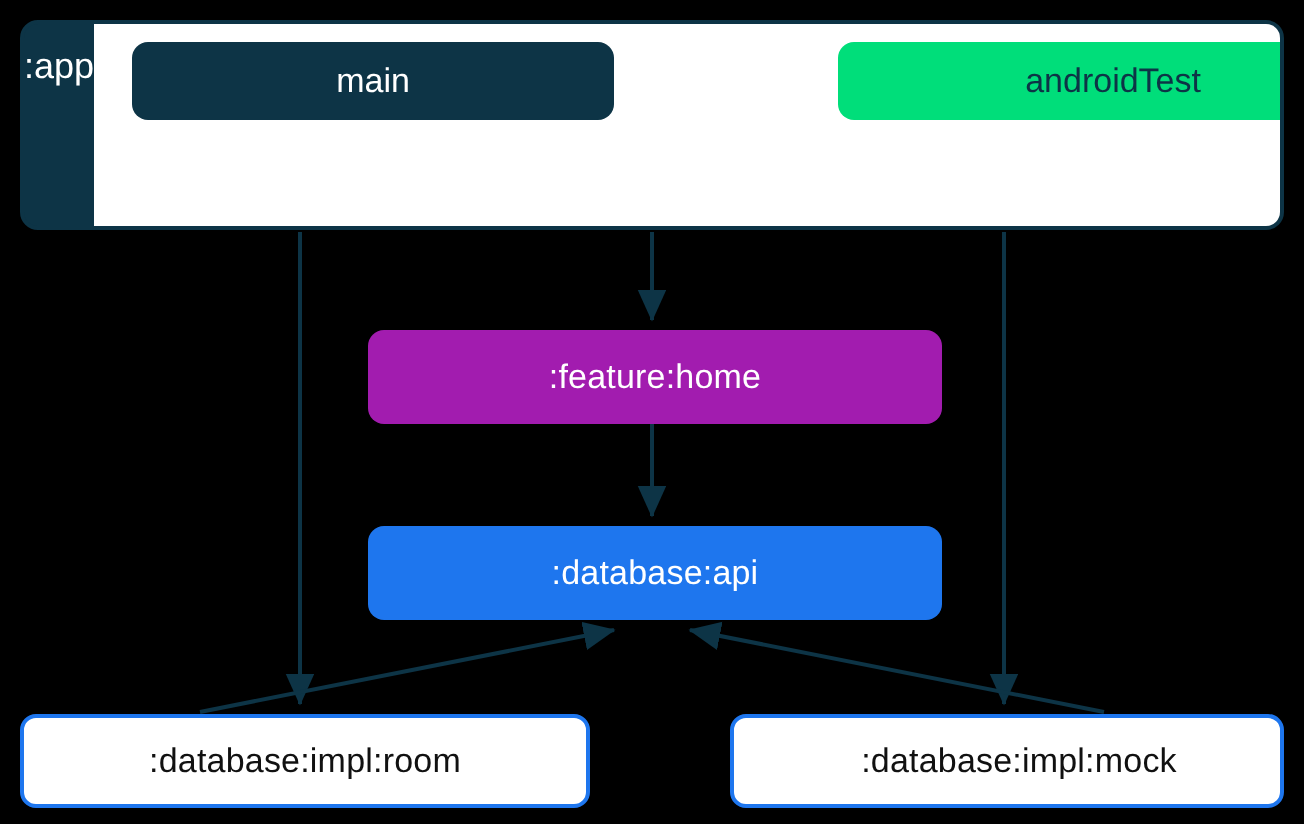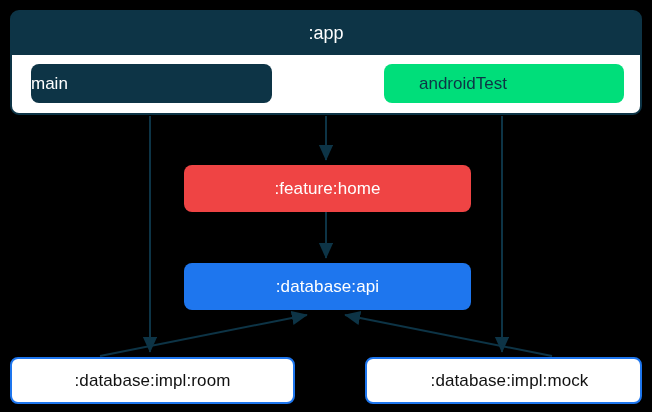--- a/index.html
+++ b/index.html
@@ -40,41 +40,42 @@
     left: 10px;
     top: 10px;
     width: 632px;
     height: 105px;
     box-sizing: border-box;
     background: #0d3446;
     border: 2px solid #0d3446;
     border-radius: 9px;
     overflow: hidden;
     display: flex;
-    flex-direction: column;
+    flex-direction: row;
   }
   #app-title {
     height: 43px;
     display: flex;
     align-items: center;
     justify-content: center;
     color: #ffffff;
     font-size: 18px;
     flex: 0 0 auto;
   }
   #app-body {
     flex: 1 1 auto;
     background: #ffffff;
     position: relative;
   }
   .source-set {
     position: absolute;
     box-sizing: border-box;
     display: flex;
     align-items: center;
+    justify-content: center;
     border-radius: 8px;
     font-size: 17px;
     height: 39px;
     top: 9px;
   }
   #node-main {
     left: 19px;
     width: 241px;
     background: #0d3446;
     color: #ffffff;
@@ -84,21 +85,21 @@
     width: 240px;
     background: #00de7a;
     color: #0d3446;
     padding-left: 35px;
   }
   #node-feature-home {
     left: 184px;
     top: 165px;
     width: 287px;
     height: 47px;
-    background: #ef4444;
+    background: #a21caf;
     color: #ffffff;
   }
   #node-database-api {
     left: 184px;
     top: 263px;
     width: 287px;
     height: 47px;
     background: #1e76ee;
     color: #ffffff;
   }

